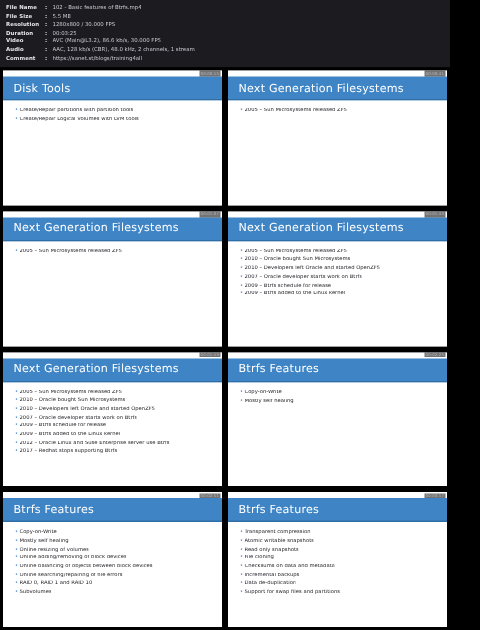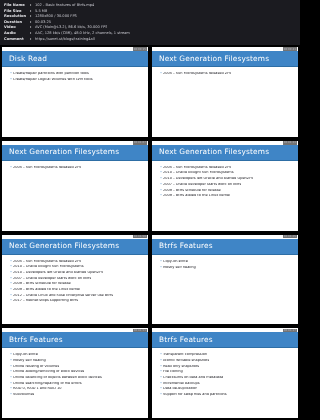--- a/index.html
+++ b/index.html
@@ -186,21 +186,21 @@
   </div>
 </div>
 
 <div id="thumb-grid">
 
   <div class="thumb">
     <span class="timestamp">00:00:15</span>
     <div class="slide">
       <div class="slide-topbar"></div>
       <div class="slide-title-band">
-        <span class="slide-title">Disk Read</span>
+        <span class="slide-title">Disk Tools</span>
       </div>
       <div class="slide-body">
         <div class="bullet">
           <span class="bullet-dot">•</span>
           <span class="bullet-text">Create/Repair partitions with partition tools</span>
         </div>
         <div class="bullet">
           <span class="bullet-dot">•</span>
           <span class="bullet-text">Create/Repair Logical Volumes with LVM tools</span>
         </div>

